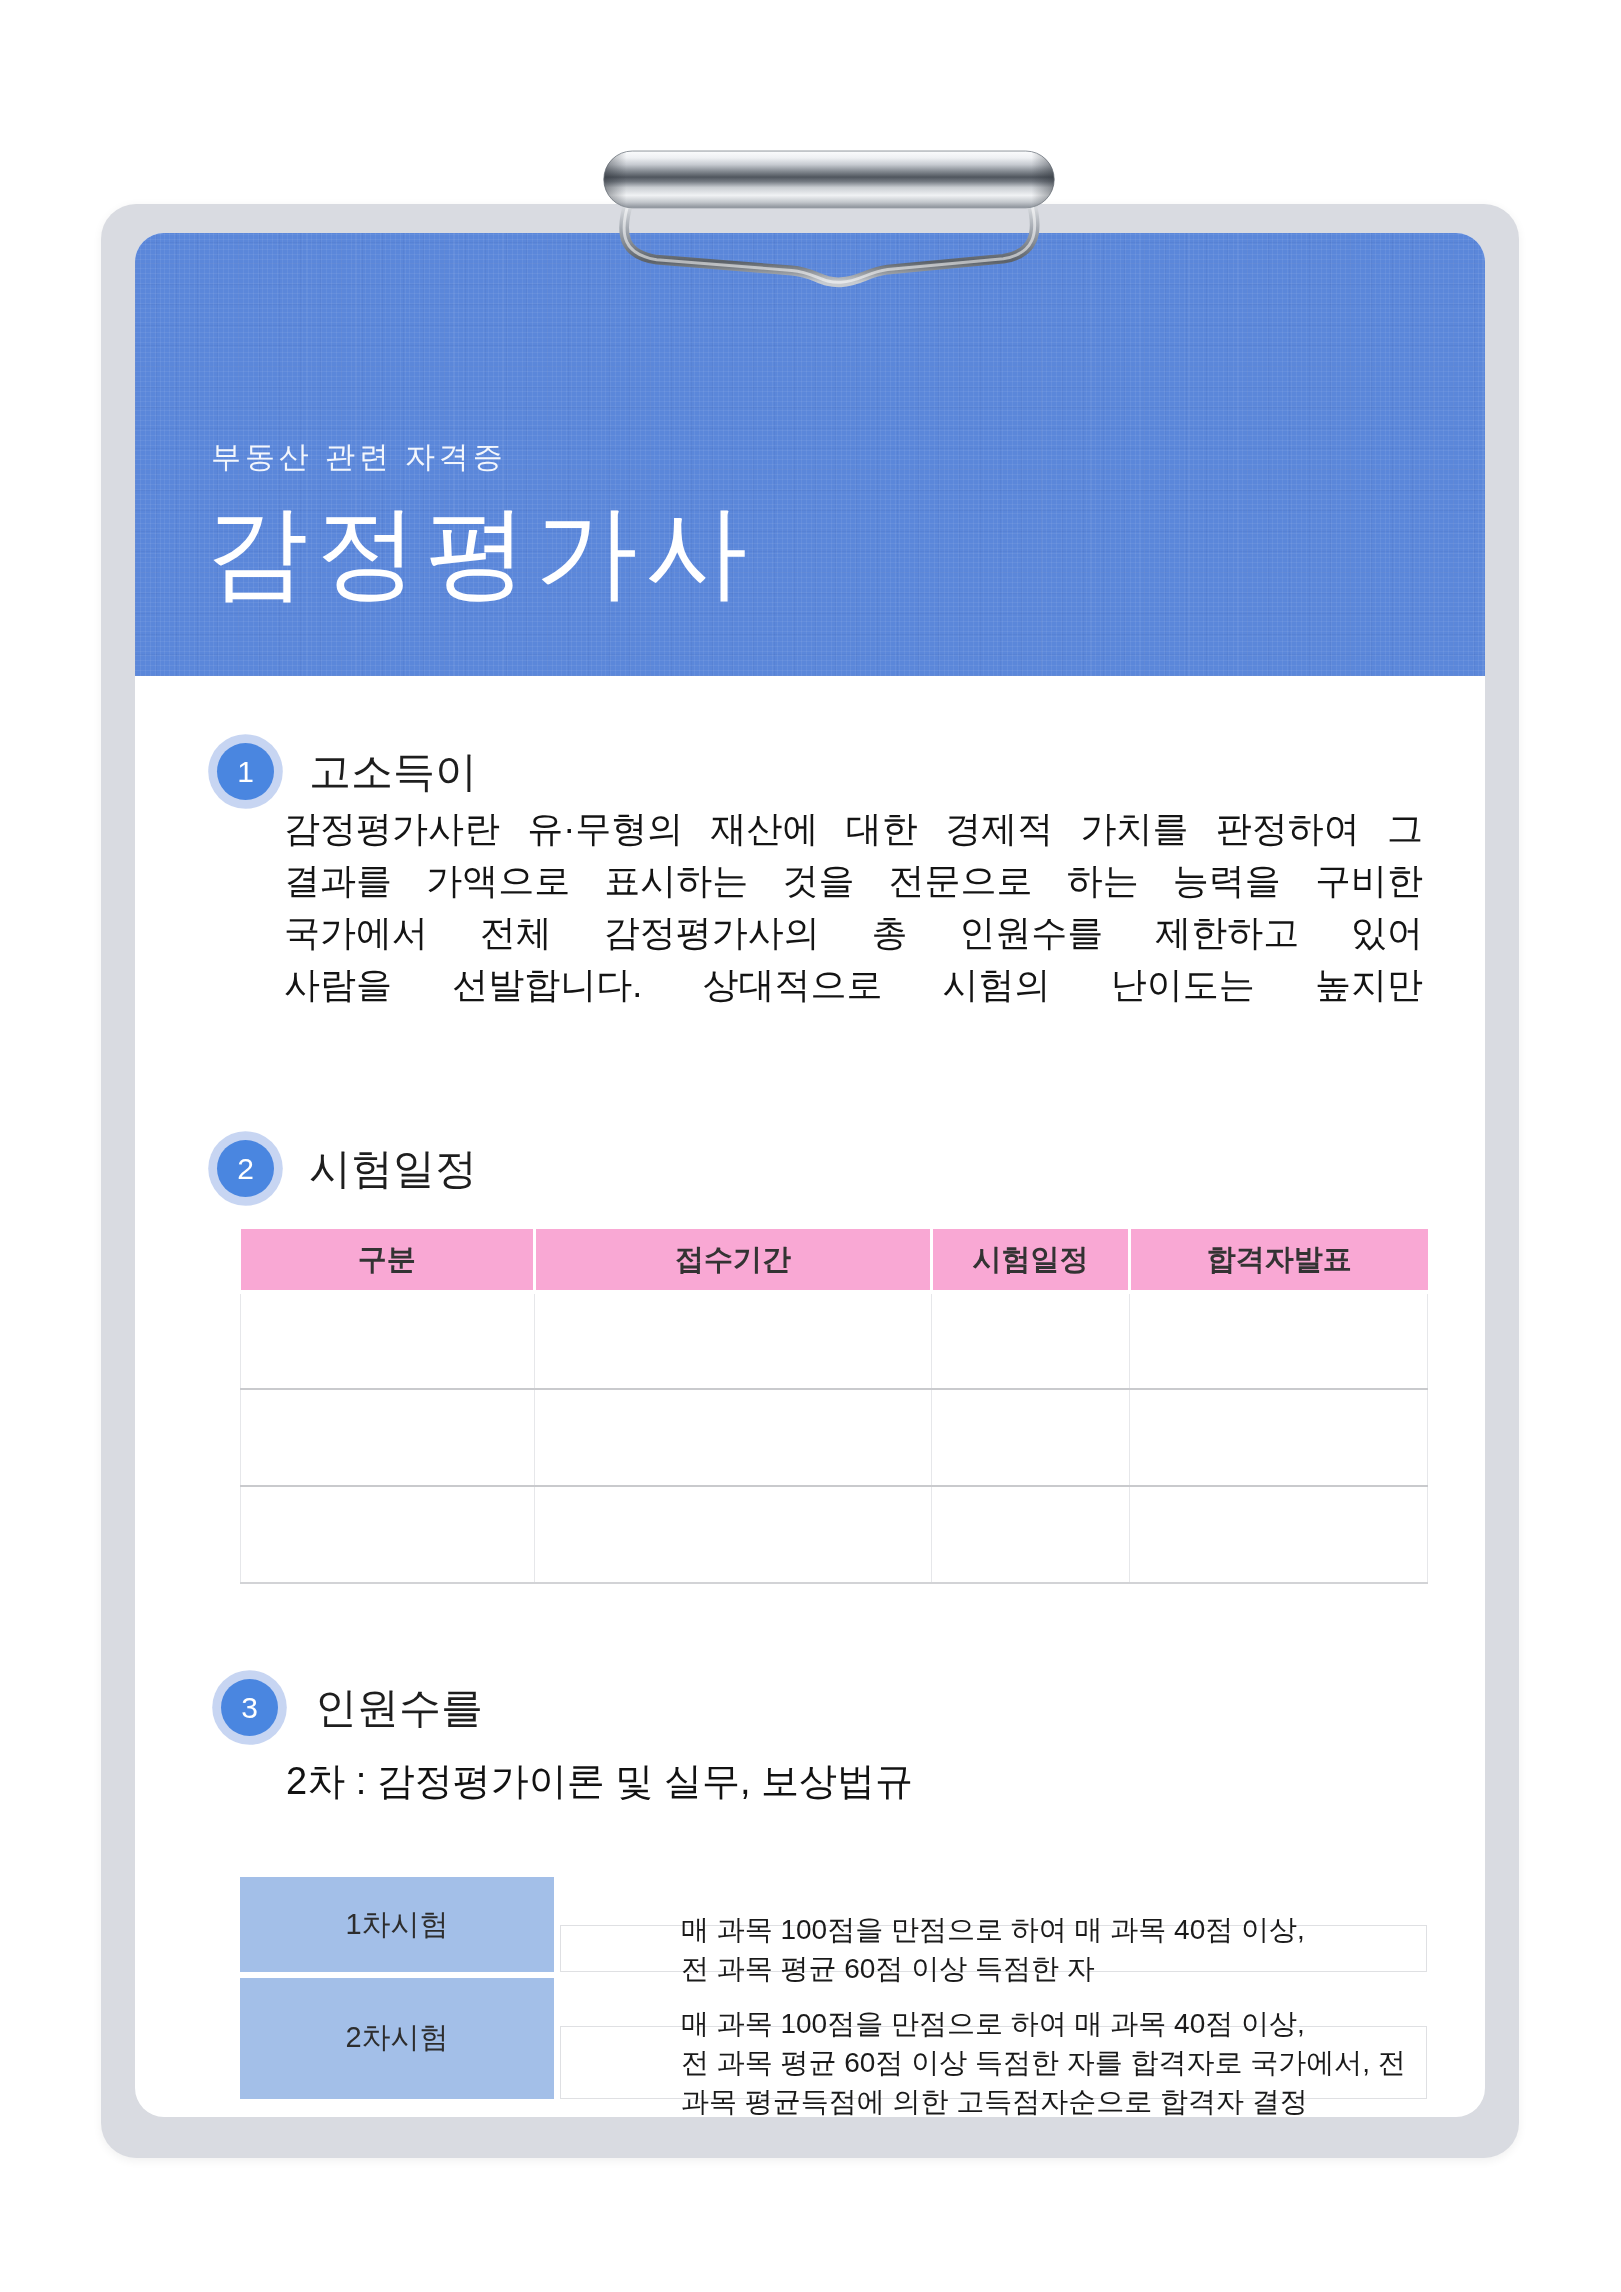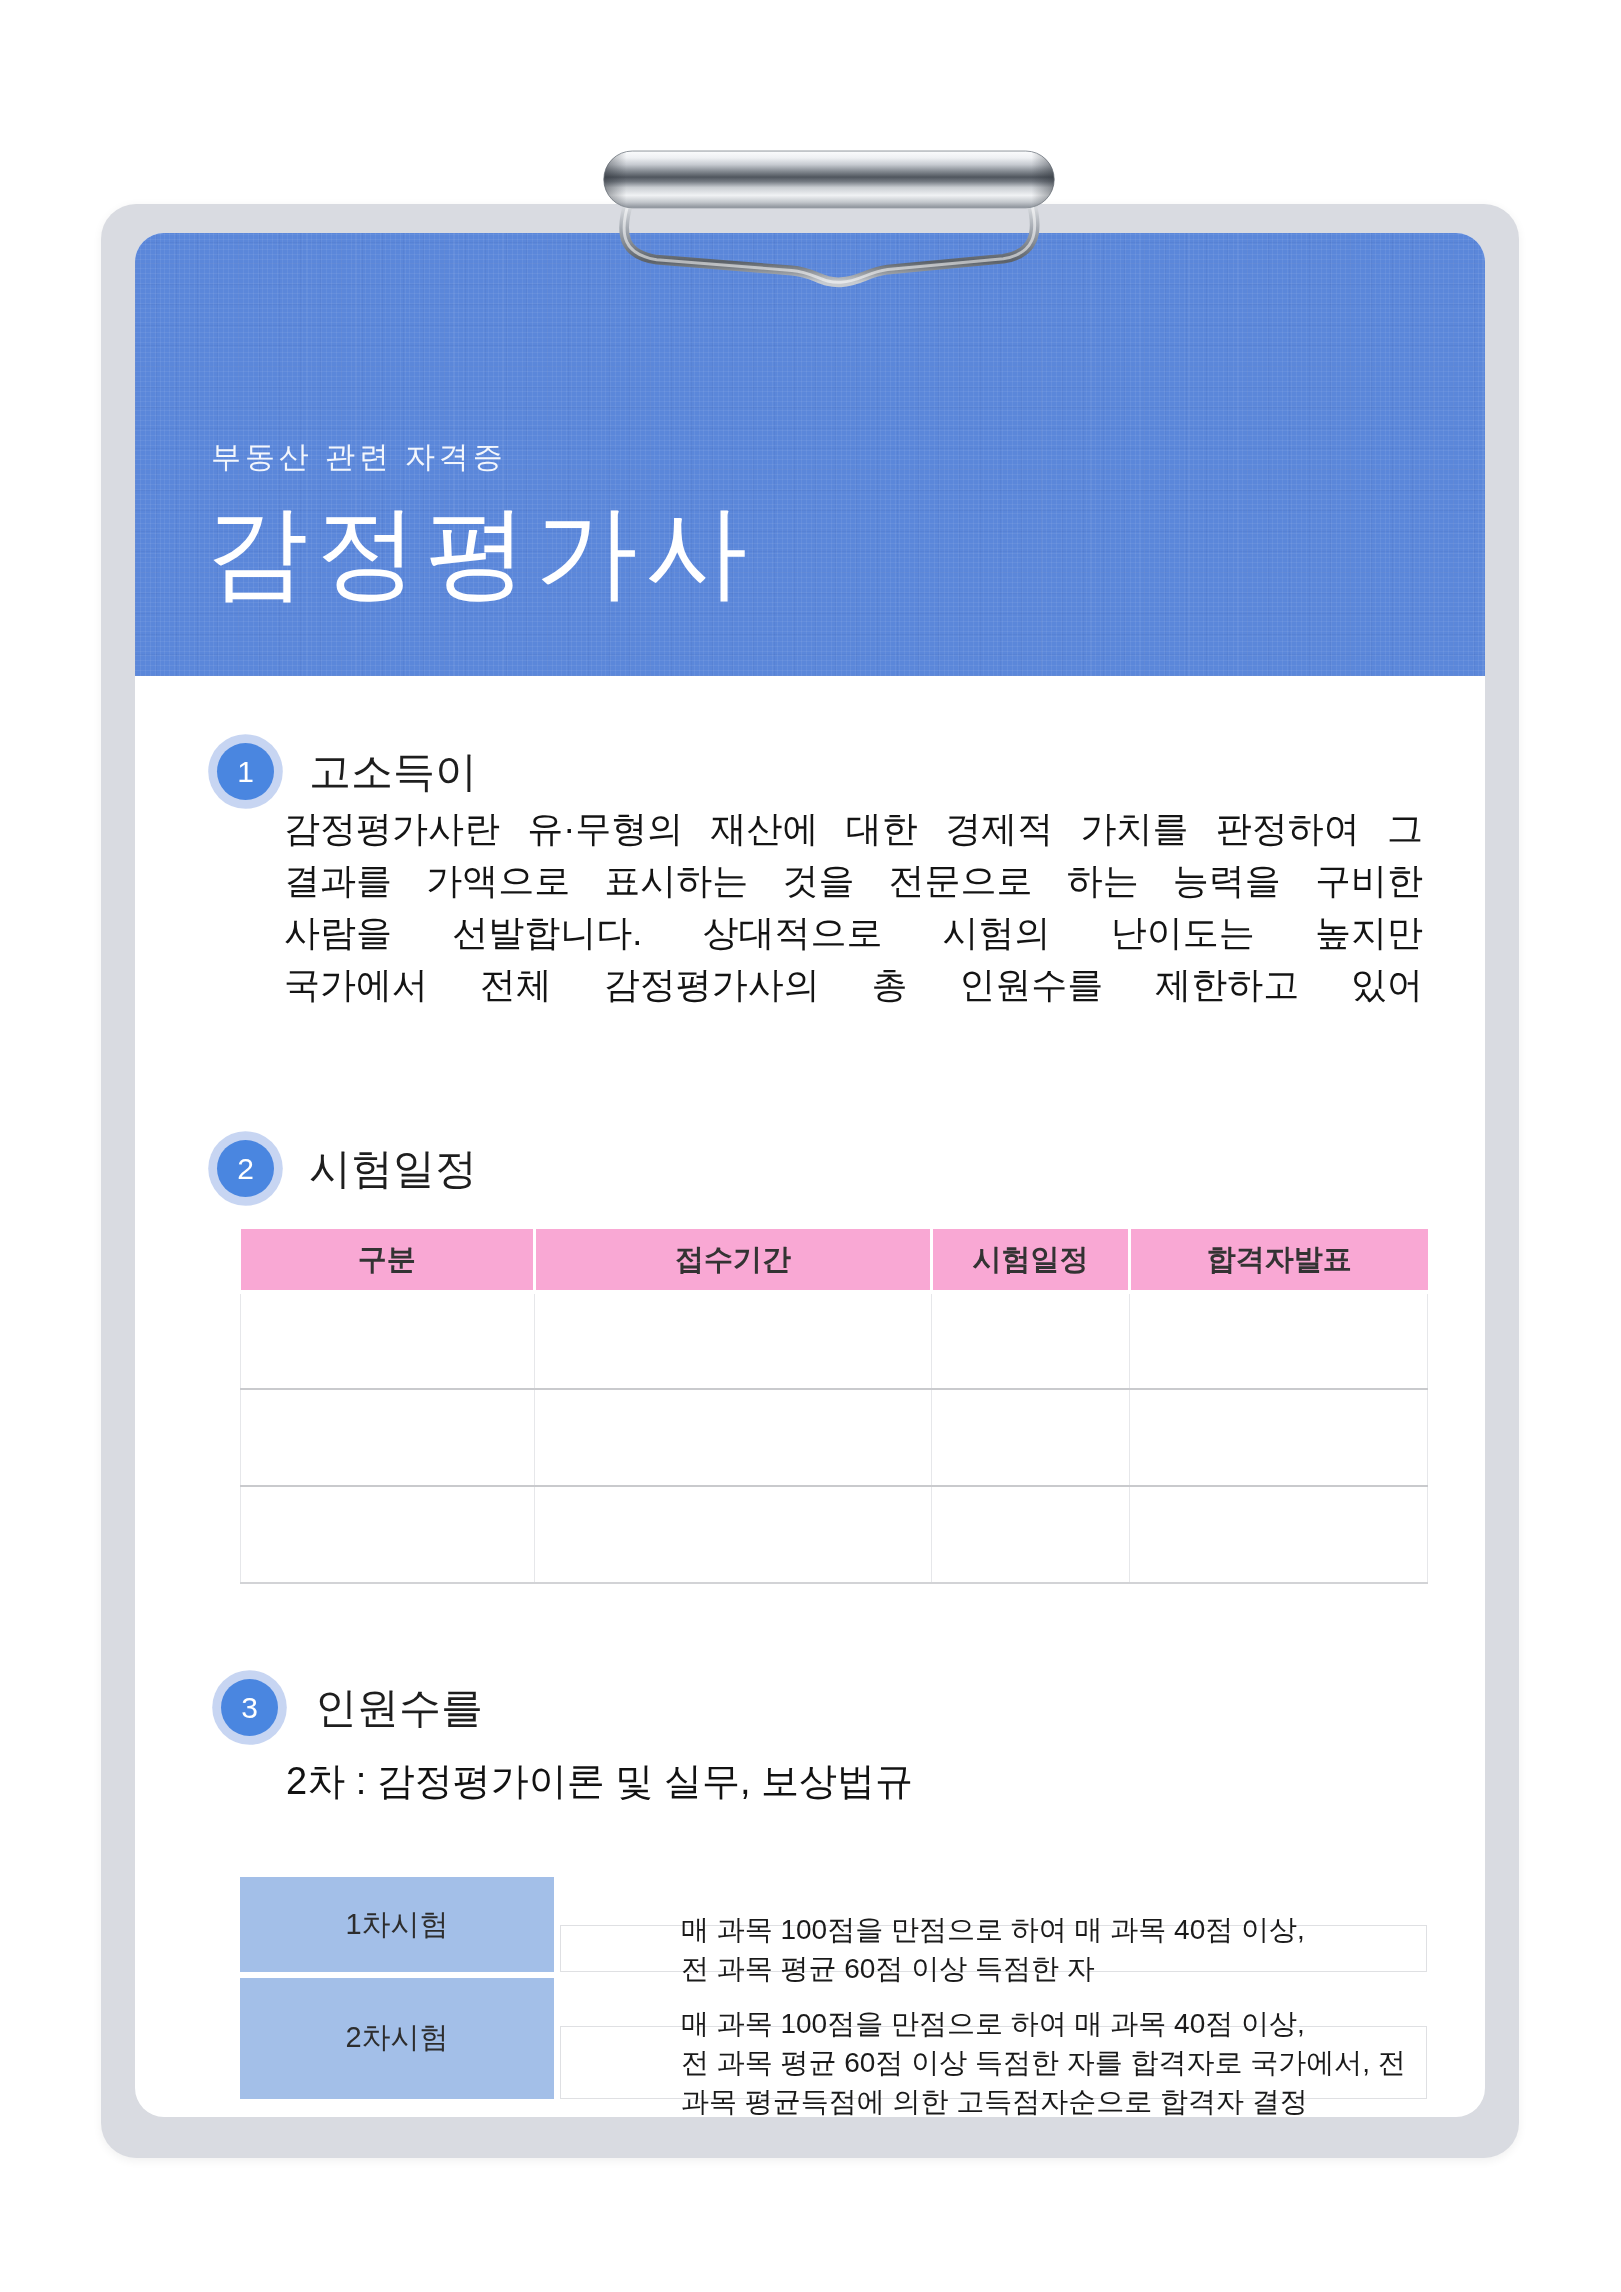--- a/index.html
+++ b/index.html
@@ -85,22 +85,22 @@
       </div>
 
       <div class="badge" style="left:82px; top:510px;">
         <span>1</span>
       </div>
       <div class="sec-title" style="left:174px; top:508px;">고소득이</div>
 
       <div class="paragraph">
         <div class="p-line">감정평가사란 유·무형의 재산에 대한 경제적 가치를 판정하여 그</div>
         <div class="p-line">결과를 가액으로 표시하는 것을 전문으로 하는 능력을 구비한</div>
+        <div class="p-line">국가에서 전체 감정평가사의 총 인원수를 제한하고 있어</div>
         <div class="p-line">사람을 선발합니다. 상대적으로 시험의 난이도는 높지만</div>
-        <div class="p-line">국가에서 전체 감정평가사의 총 인원수를 제한하고 있어</div>
       </div>
 
       <div class="badge" style="left:82px; top:907px;">
         <span>2</span>
       </div>
       <div class="sec-title" style="left:174px; top:905px;">시험일정</div>
 
       <table class="sched">
         <colgroup>
             <col style="width:294px">

